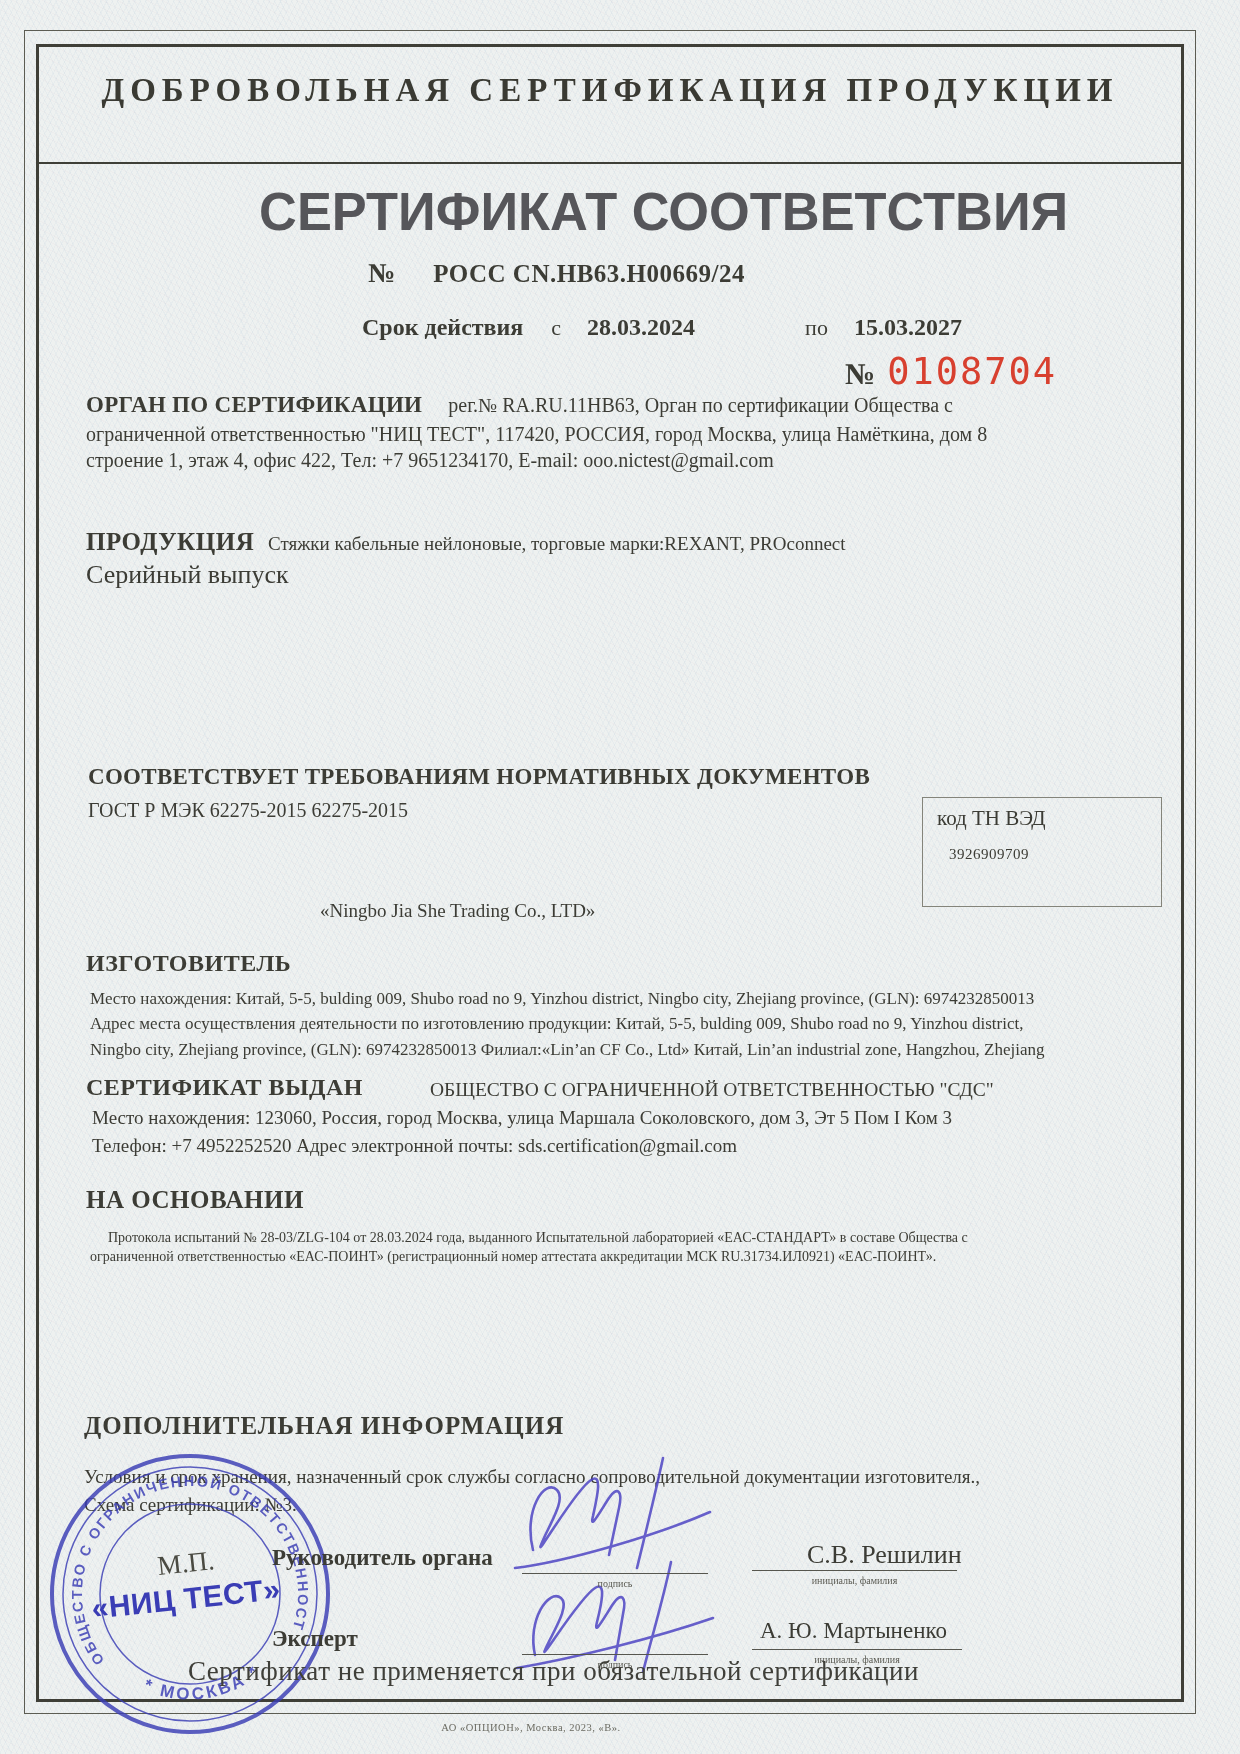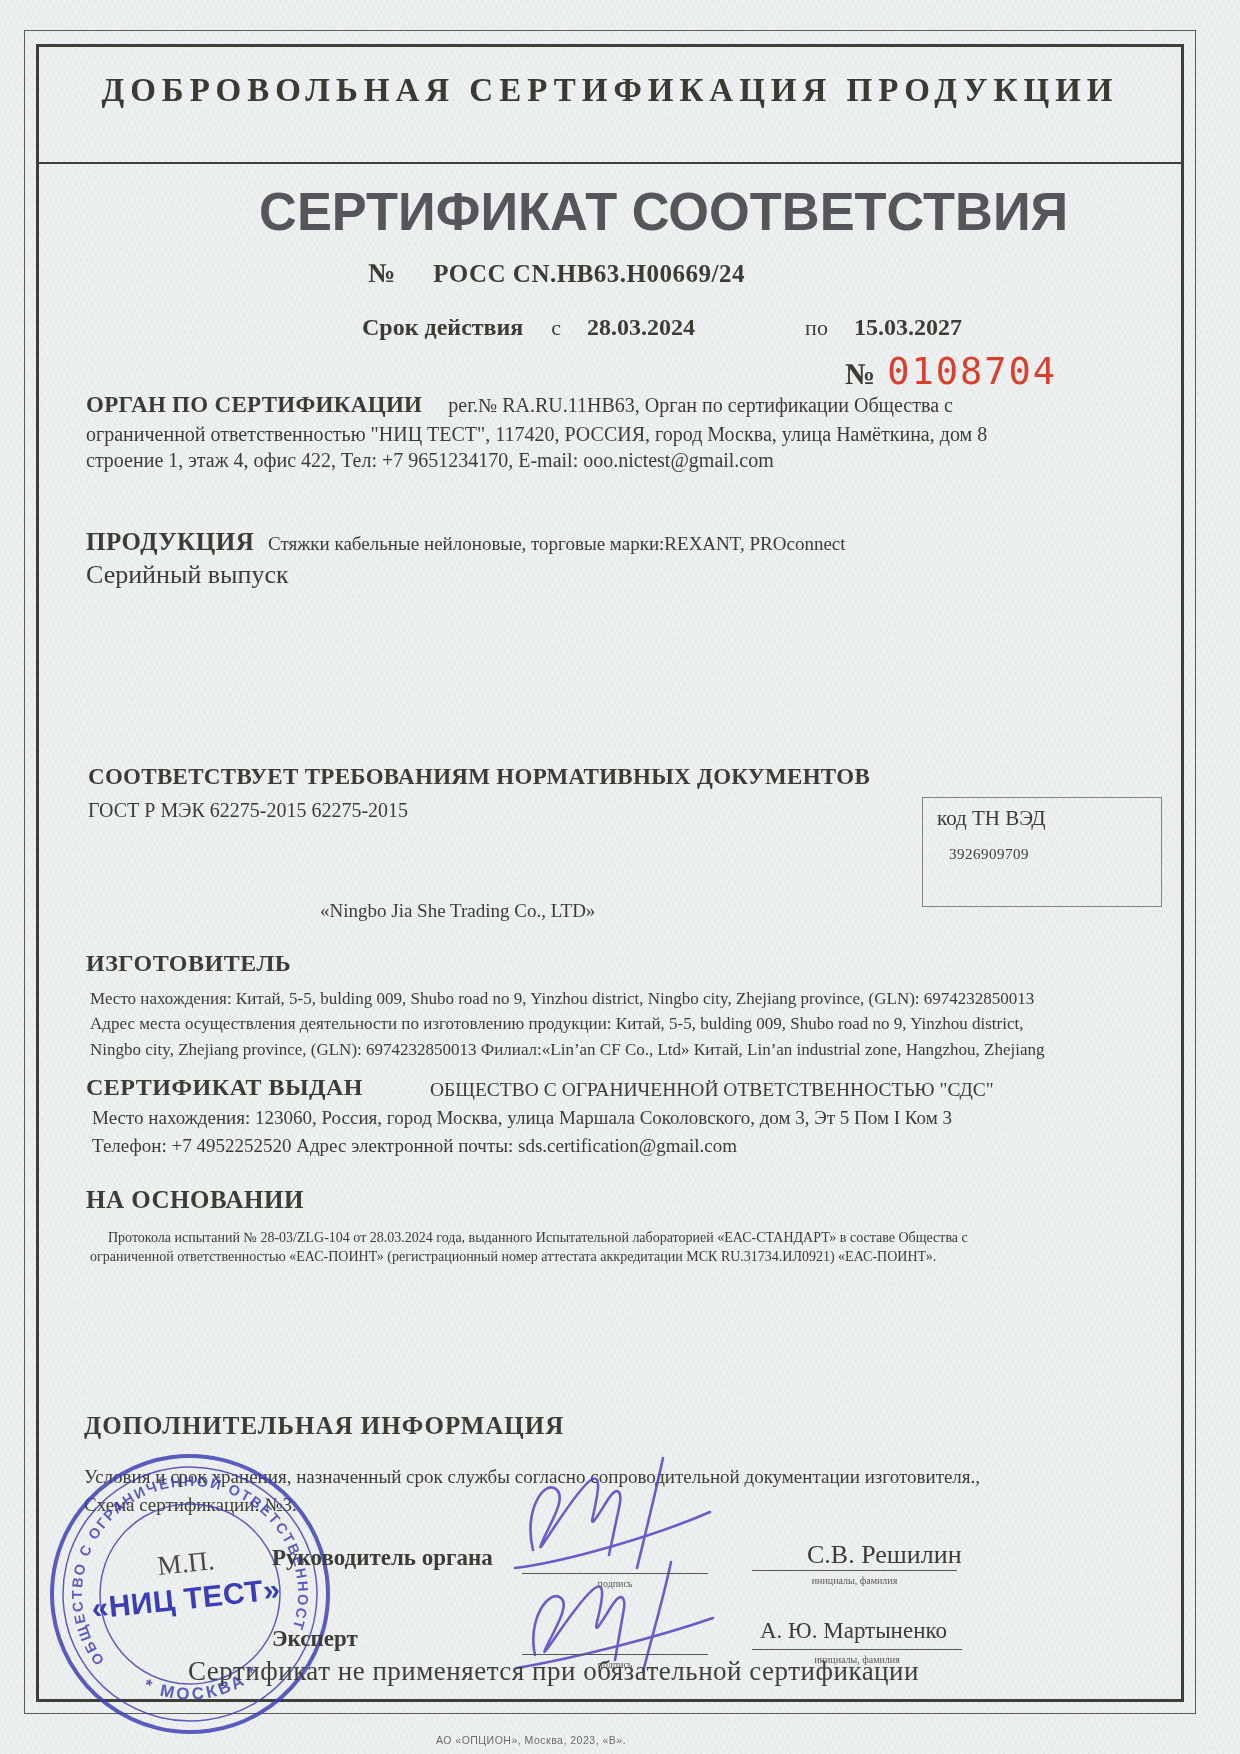--- a/index.html
+++ b/index.html
@@ -77,21 +77,21 @@
   .name2 { left:760px; top:1618px; font-size:23px; }
   .name-line1 { left:752px; top:1570px; width:205px; border-top:1.5px solid #56564e; }
   .name-line2 { left:752px; top:1649px; width:210px; border-top:1.5px solid #56564e; }
   .cap { font-size:10px; color:#5a5a52; text-align:center; }
   .cap-s1 { left:522px; top:1578px; width:186px; }
   .cap-s2 { left:522px; top:1659px; width:186px; }
   .cap-n1 { left:752px; top:1575px; width:205px; }
   .cap-n2 { left:752px; top:1654px; width:210px; }
   .footer-note { left:188px; top:1656px; font-size:27px; letter-spacing:.5px; color:#3f3f39; }
   .imprint { left:0; width:1062px; top:1722px; text-align:center; font-size:10.5px;
-    color:#6b6b62; letter-spacing:.5px; font-family:Liberation Sans, sans-serif;margin-top:12px; }
+    color:#6b6b62; letter-spacing:.5px; font-family:Liberation Serif, serif; }
 </style>
 </head>
 <body>
 
 <div class="page">
 
   <div class="abs frame-outer"></div>
   <div class="abs frame-inner"></div>
 
   <div class="abs band-title">ДОБРОВОЛЬНАЯ СЕРТИФИКАЦИЯ ПРОДУКЦИИ</div>

